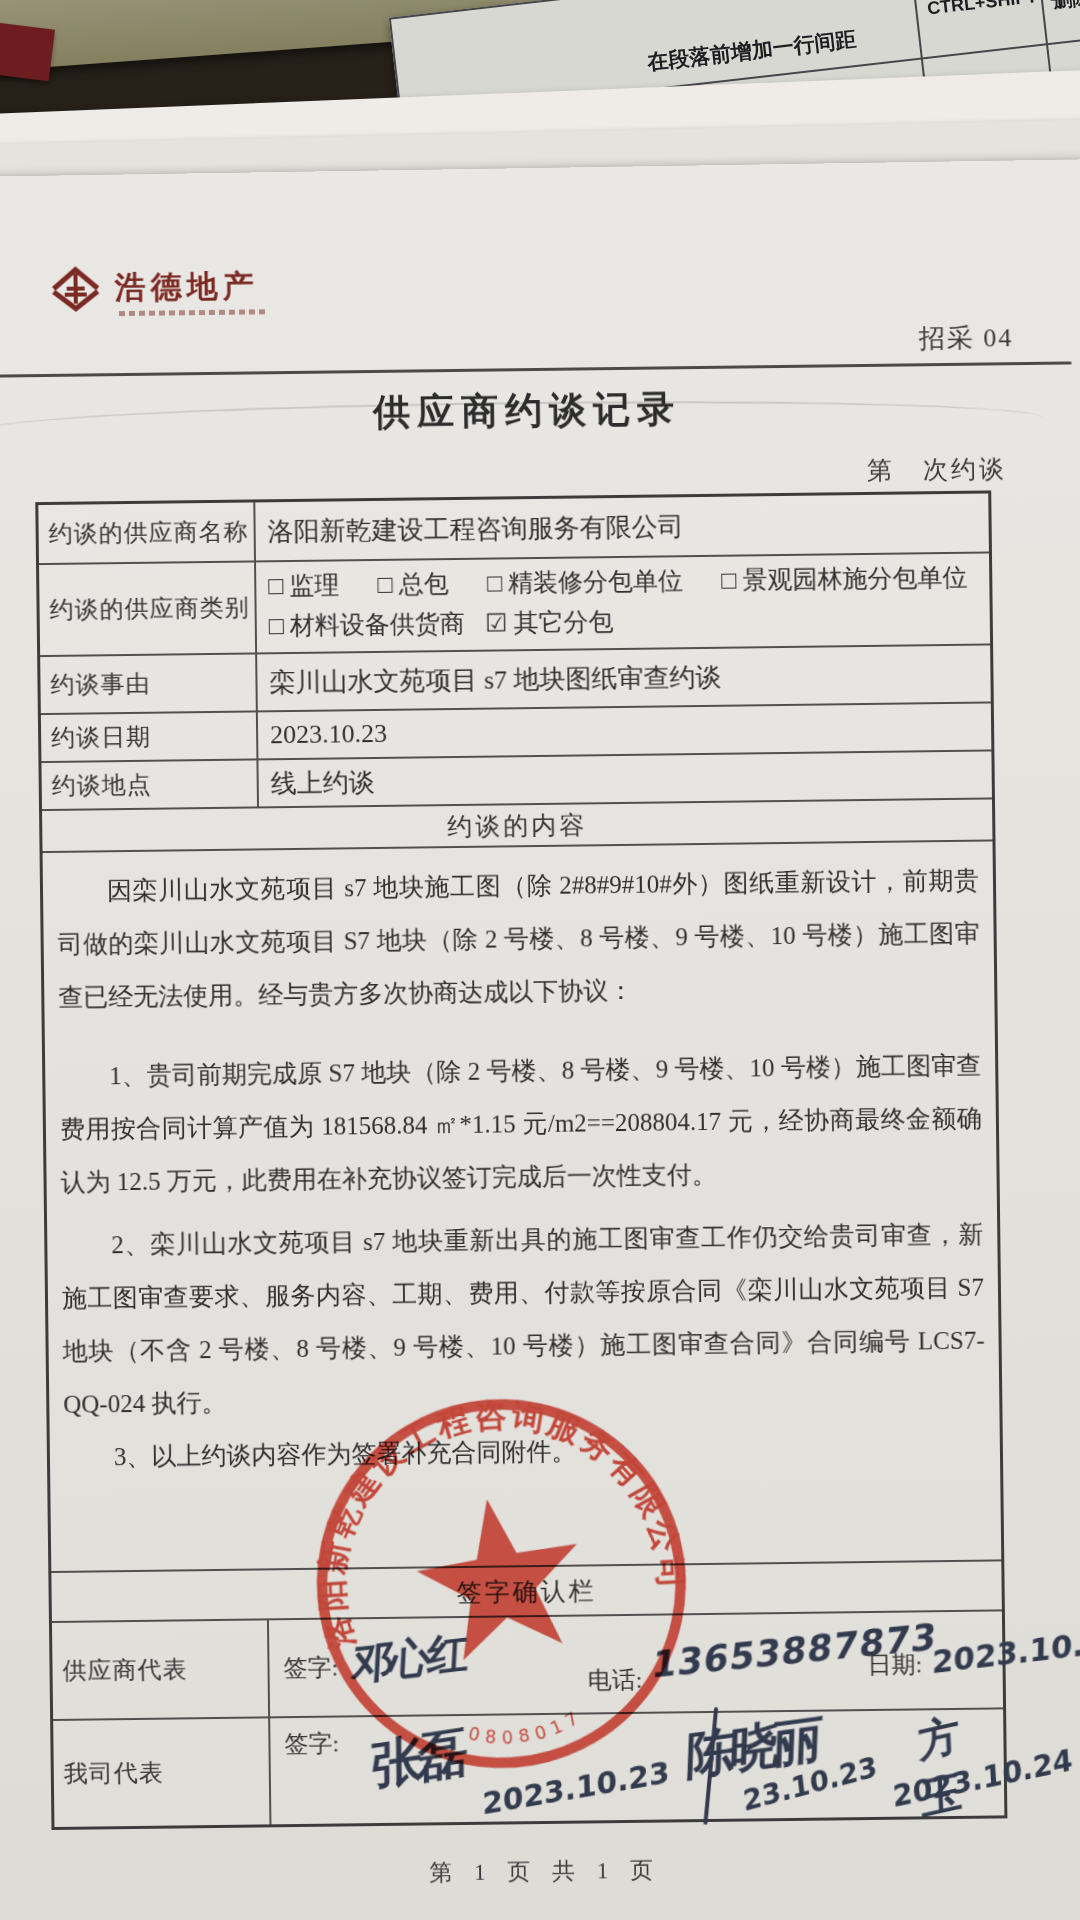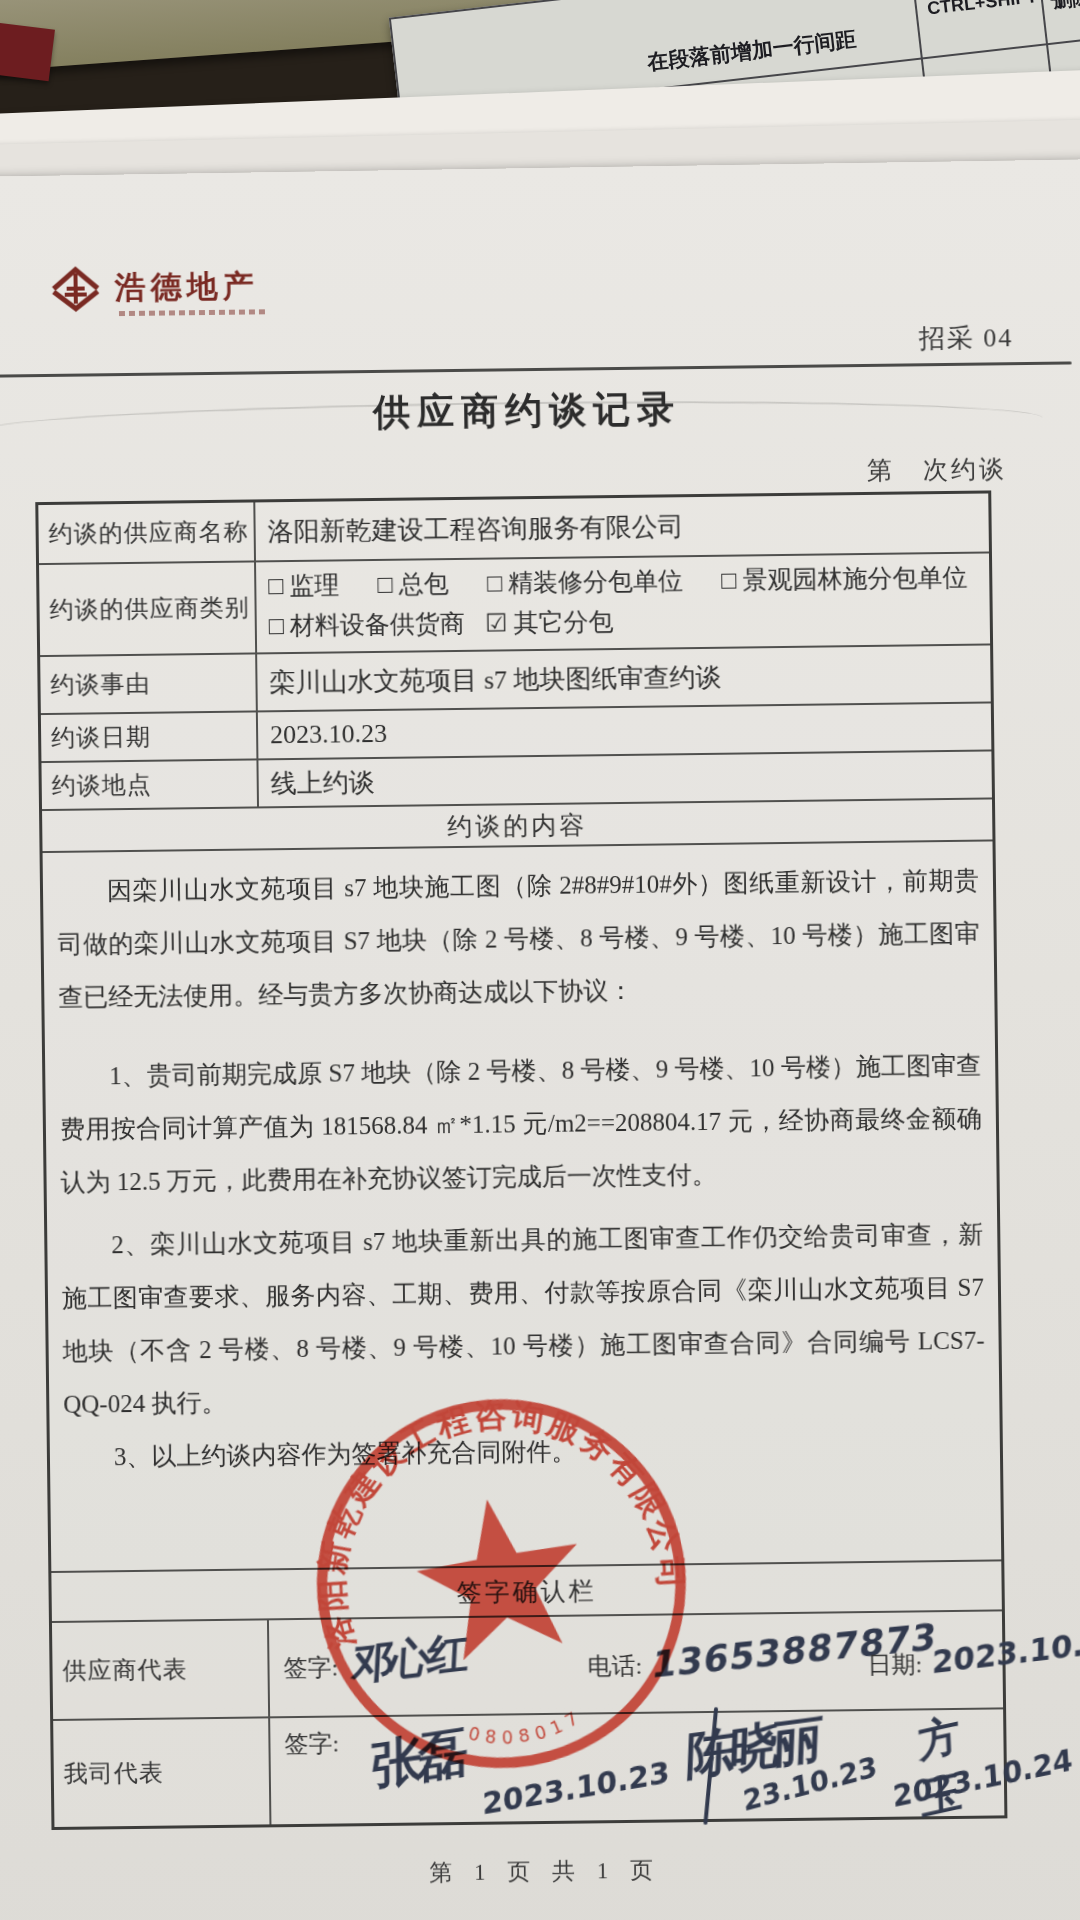--- a/index.html
+++ b/index.html
@@ -78,21 +78,21 @@
   .content-cell p.sp{margin-top:26px;}
   .content-cell p.sp2{margin-top:10px;}
   .sign-hdr{height:48px;}
   .r-sup{height:96px;}
   .r-our{height:106px;}
   .sign-cell{flex:1;position:relative;font-size:24px;color:#343434;}
 
   .hand{font-family:"DejaVu Sans",sans-serif;color:#323a4e;font-weight:600;}
   .sig-sup{position:absolute;left:82px;top:12px;font-size:42px;transform:rotate(-6deg) skewX(-10deg);letter-spacing:-4px;filter:blur(.3px);}
   .lbl-sign-sup{position:absolute;left:14px;top:32px;}
-  .lbl-phone{position:absolute;left:318px;top:34px;}
+  .lbl-phone{position:absolute;left:318px;top:48px;}
   .phone{position:absolute;left:382px;top:16px;font-size:36px;transform:rotate(-5deg) skewX(-12deg);letter-spacing:1px;filter:blur(.25px);}
   .lbl-date-sup{position:absolute;left:598px;top:36px;}
   .date-sup{position:absolute;left:662px;top:22px;font-size:31px;transform:rotate(-6deg) skewX(-8deg);filter:blur(.25px);}
 
   .lbl-sign-our{position:absolute;left:14px;top:10px;}
   .sig1-name{position:absolute;left:100px;top:8px;font-size:52px;transform:rotate(-8deg) skewX(-8deg);letter-spacing:-6px;filter:blur(.3px);}
   .sig1-date{position:absolute;left:210px;top:56px;font-size:30px;transform:rotate(-9deg) skewX(-8deg);filter:blur(.25px);}
   .sig2-name{position:absolute;left:415px;top:2px;font-size:50px;transform:rotate(-7deg) skewX(-10deg);letter-spacing:-6px;filter:blur(.3px);}
   .sig2-date{position:absolute;left:470px;top:56px;font-size:28px;transform:rotate(-14deg) skewX(-8deg);filter:blur(.25px);}
   .ink-stroke{position:absolute;left:438px;top:-6px;width:4px;height:118px;background:#323a4e;transform:rotate(6deg);border-radius:2px;filter:blur(.3px);}

